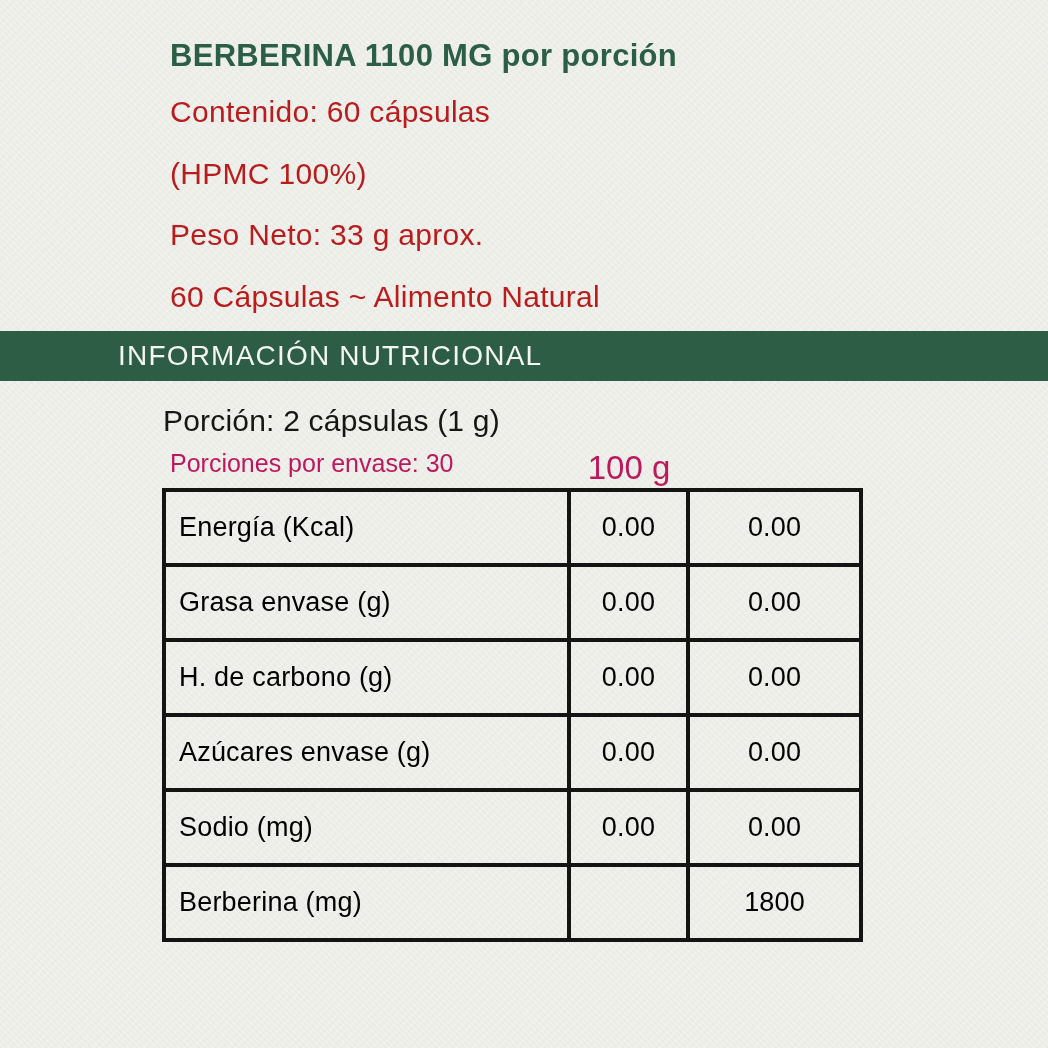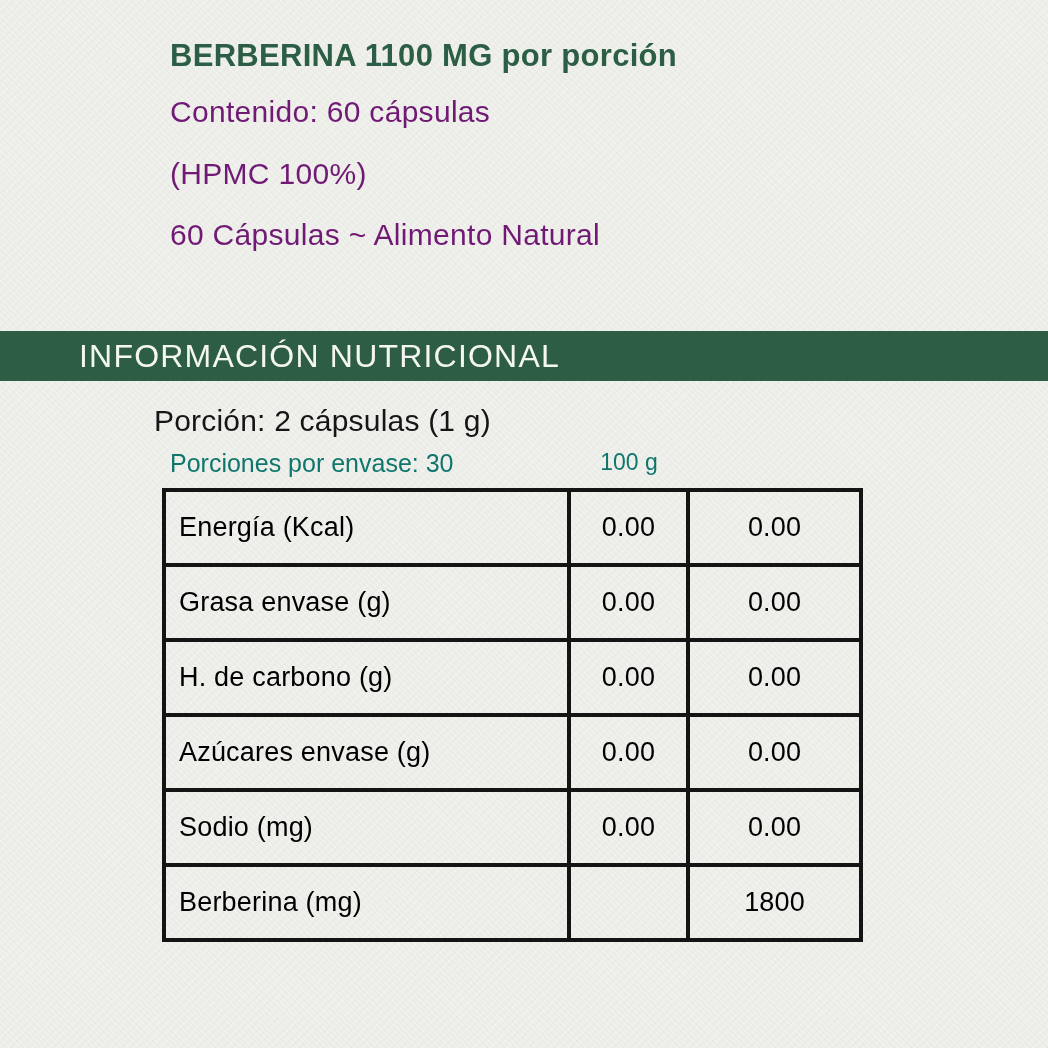--- a/index.html
+++ b/index.html
@@ -32,67 +32,67 @@
   .title {
     font-size: 31px;
     font-weight: 700;
     color: #2b5e44;
     letter-spacing: 0.3px;
     margin-bottom: 13px;
   }
   .green-line {
     font-size: 30px;
     font-weight: 400;
-    color: #701a75;
+    color: #b91c1c;
     line-height: 46.5px;
     letter-spacing: 0.3px;
     margin-top: 15px;
   }
   .green-line .bold { font-weight: 700; }
   .banner {
     position: absolute;
     left: 0;
     top: 331px;
     width: 1048px;
     height: 50px;
     background: #2e5d45;
     display: flex;
     align-items: center;
   }
   .banner-text {
     color: #f4f6f1;
-    font-size: 32px;
+    font-size: 28px;
     letter-spacing: 1.2px;
-    padding-left: 79px;
+    padding-left: 118px;
     font-weight: 400;
   }
   .porcion {
     position: absolute;
-    left: 154px;
+    left: 163px;
     top: 404px;
     font-size: 30px;
     color: #161616;
     letter-spacing: 0.2px;
   }
   .serving-row {
     position: absolute;
     left: 0;
     top: 449px;
     width: 1047px;
     height: 30px;
-    color: #0f766e;
+    color: #be185d;
   }
   .servings-count {
     position: absolute;
     left: 170px;
     font-size: 25px;
   }
   .col-head {
     position: absolute;
-    font-size: 23px;
+    font-size: 33px;
     text-align: center;
   }
   .col-head.g100 { left: 570px; width: 118px; }
   .col-head.portion { left: 690px; width: 172px; }
   table.nutrition {
     position: absolute;
     left: 162px;
     top: 488px;
     width: 701px;
     border-collapse: collapse;
@@ -117,20 +117,21 @@
 </style>
 </head>
 <body>
 
 <div class="paper"></div>
 
 <div class="intro">
   <div class="title">BERBERINA 1100 MG por porción</div>
   <div class="green-line">Contenido: 60 cápsulas</div>
   <div class="green-line">(HPMC 100%)</div>
+  <div class="green-line">Peso Neto: 33 g aprox.</div>
   <div class="green-line">60 Cápsulas ~ Alimento Natural</div>
 </div>
 
 <div class="banner">
   <span class="banner-text">INFORMACIÓN NUTRICIONAL</span>
 </div>
 
 <div class="porcion">Porción: 2 cápsulas (1 g)</div>
 
 <div class="serving-row">

